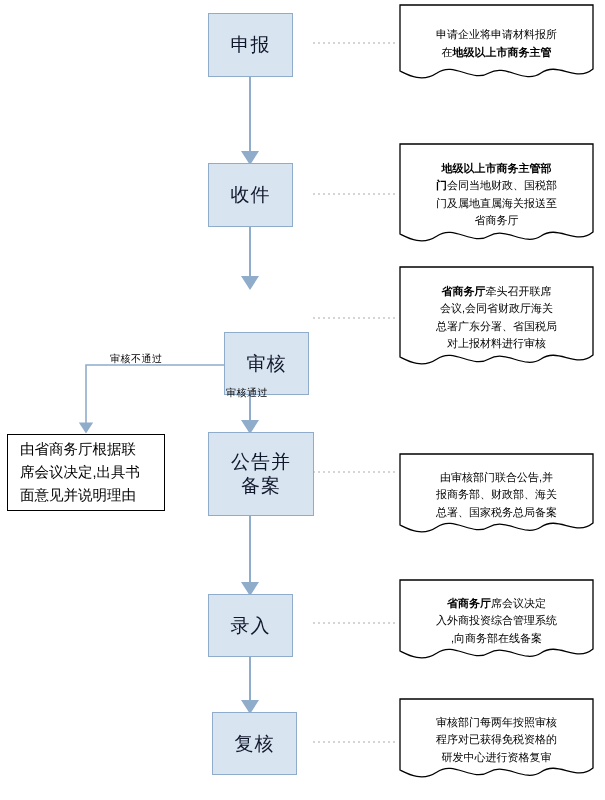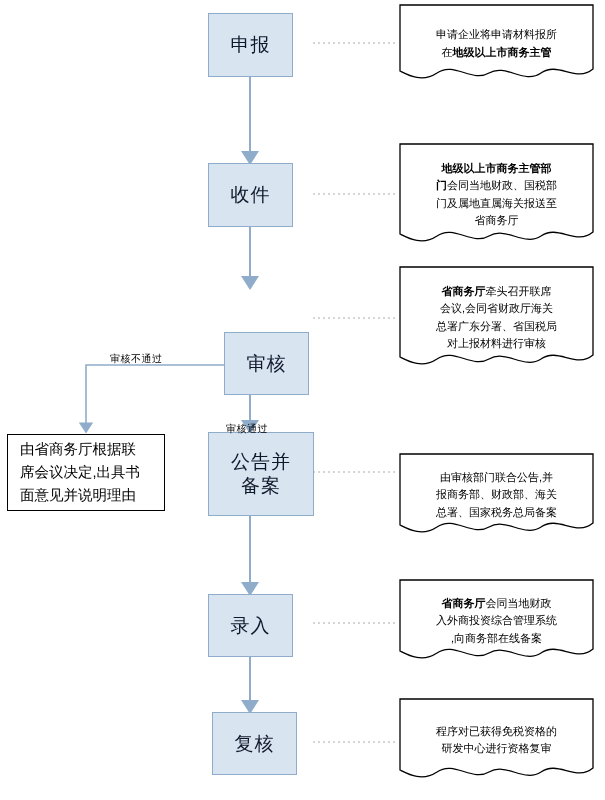--- a/index.html
+++ b/index.html
@@ -133,21 +133,21 @@
 
   <div class="stage" style="left:208px; top:594px; width:85px; height:63px;">
     <span>录入</span>
   </div>
 
   <div class="stage" style="left:212px; top:712px; width:85px; height:63px;">
     <span>复核</span>
   </div>
 
   <div class="edge-label" style="left:110px; top:352px;">审核不通过</div>
-  <div class="edge-label" style="left:226px; top:386px;margin-top:36px;">审核通过</div>
+  <div class="edge-label" style="left:226px; top:386px;">审核通过</div>
 
   <div class="note" style="left:398px; top:3px; width:197px; height:81px;">
     <svg class="note-svg" width="197" height="81" viewBox="0 0 197 81">
       <path d="M2,2 L195,2 L195,66 C178,80 160,58 143,70 C126,82 108,60 91,70 C74,80 56,58 39,70 C24,80 10,72 2,68 Z" fill="#ffffff" stroke="#000000" stroke-width="1.3"></path>
     </svg>
     <div class="note-text">
         <div><span>申请企业将申请材料报所</span></div>
         <div><span>在</span><span class="b">地级以上市商务主管</span></div>
       </div>
   </div>
@@ -185,31 +185,32 @@
         <div><span>报商务部、财政部、海关</span></div>
         <div><span>总署、国家税务总局备案</span></div>
       </div>
   </div>
 
   <div class="note" style="left:398px; top:578px; width:197px; height:86px;">
     <svg class="note-svg" width="197" height="86" viewBox="0 0 197 86">
       <path d="M2,2 L195,2 L195,71 C178,85 160,63 143,75 C126,86 108,65 91,75 C74,85 56,63 39,75 C24,85 10,77 2,73 Z" fill="#ffffff" stroke="#000000" stroke-width="1.3"></path>
     </svg>
     <div class="note-text">
-        <div><span class="b">省商务厅</span><span>会同当地财政</span></div>
+        <div><span class="b">省商务厅</span><span>席会议决定</span></div>
         <div><span>入外商投资综合管理系统</span></div>
         <div><span>,向商务部在线备案</span></div>
       </div>
   </div>
 
   <div class="note" style="left:398px; top:697px; width:197px; height:86px;">
     <svg class="note-svg" width="197" height="86" viewBox="0 0 197 86">
       <path d="M2,2 L195,2 L195,71 C178,85 160,63 143,75 C126,86 108,65 91,75 C74,85 56,63 39,75 C24,85 10,77 2,73 Z" fill="#ffffff" stroke="#000000" stroke-width="1.3"></path>
     </svg>
     <div class="note-text">
+        <div><span>审核部门每两年按照审核</span></div>
         <div><span>程序对已获得免税资格的</span></div>
         <div><span>研发中心进行资格复审</span></div>
       </div>
   </div>
 
   <div class="rect-note" style="left:7px; top:434px; width:158px; height:77px;padding-left:12px;">
     <div>
         <div>由省商务厅根据联</div>
         <div>席会议决定,出具书</div>
         <div>面意见并说明理由</div>

